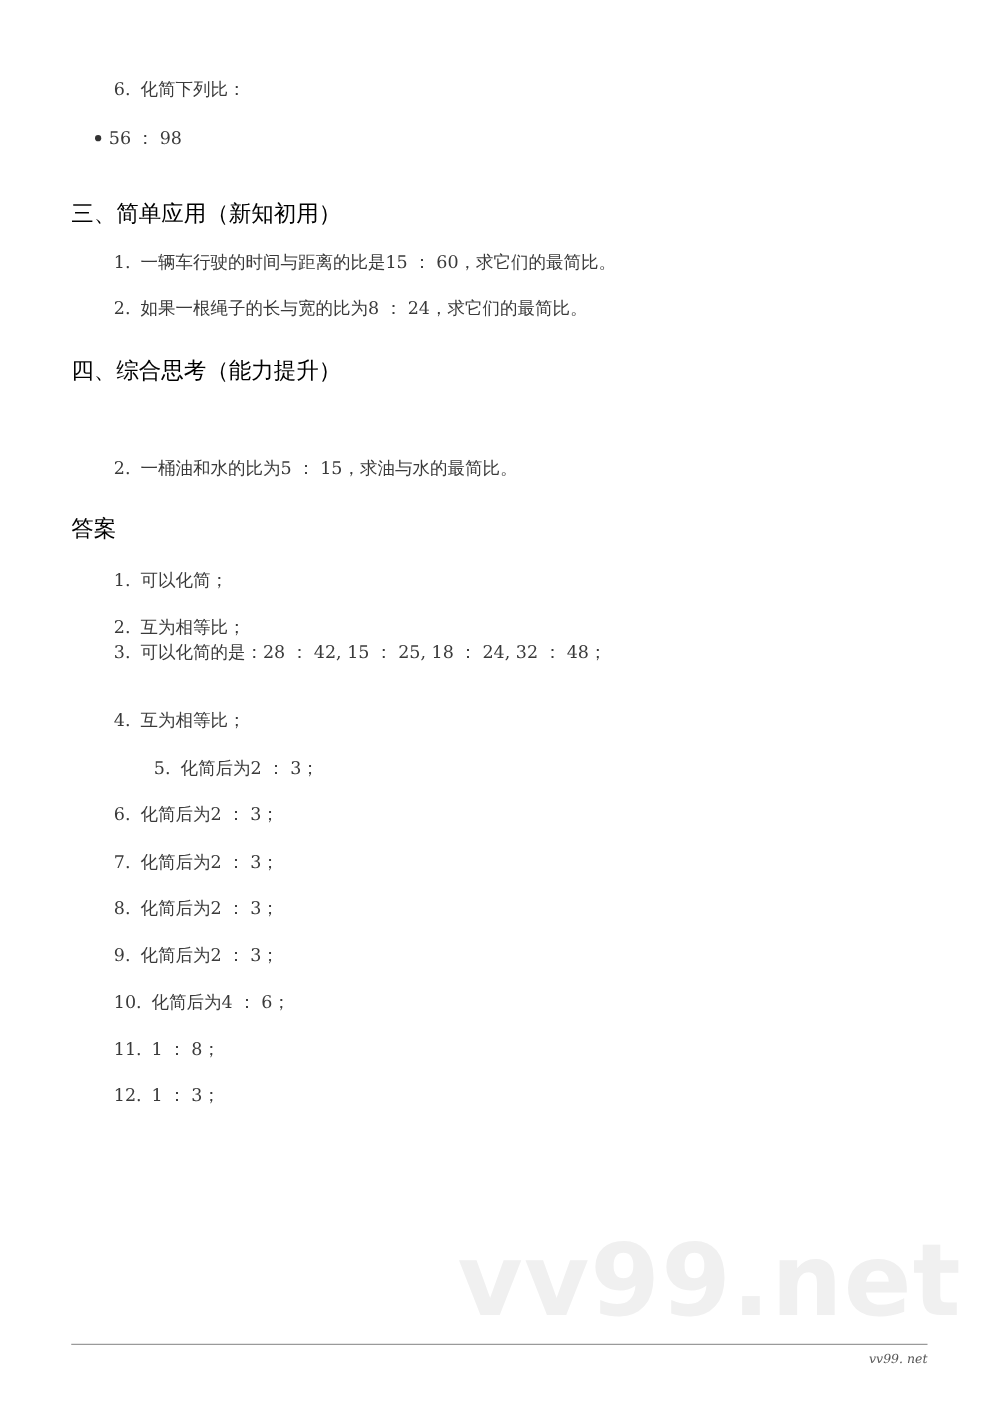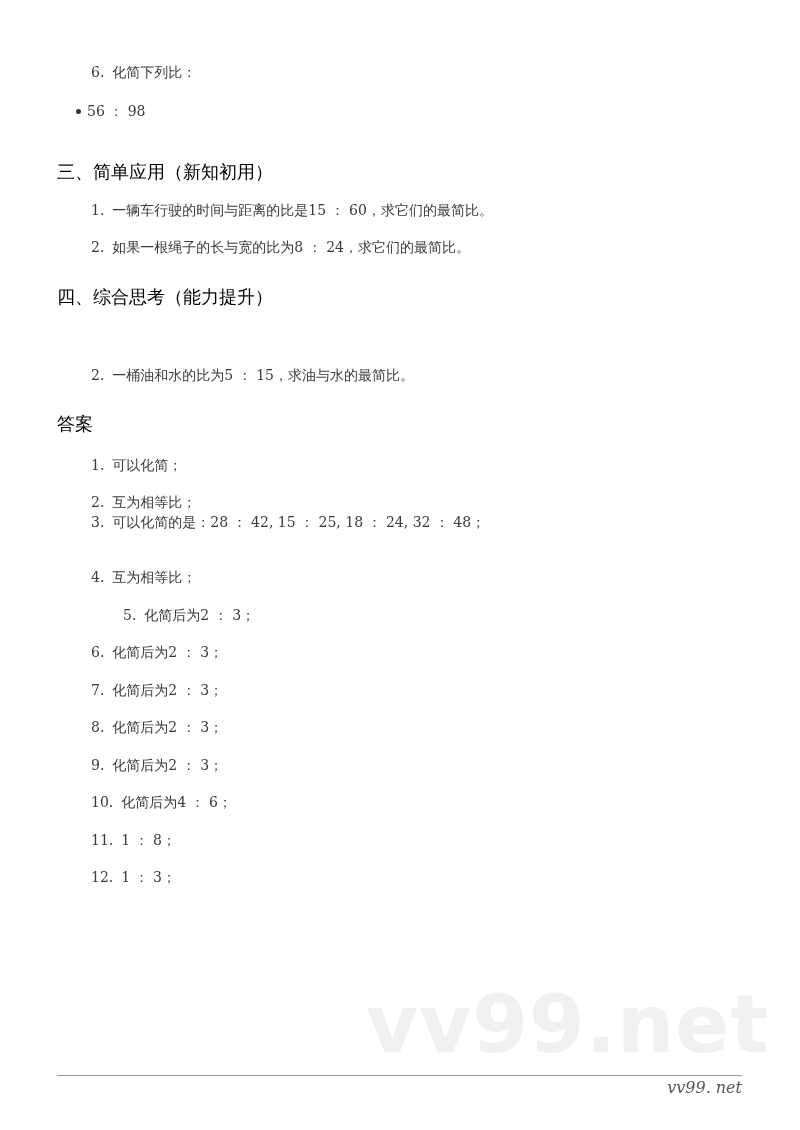--- a/index.html
+++ b/index.html
@@ -79,21 +79,21 @@
       left: 57px;
       top: 1075px;
       width: 685px;
       height: 1px;
       background: #9a9a9a;
     }
     .footer-text {
       position: absolute;
       right: 58px;
       top: 1080px;
-      font-size: 16px;
+      font-size: 10px;
       line-height: 16px;
       font-style: italic;
       font-family: "DejaVu Serif", "Liberation Serif", serif;
       color: #555555;
       white-space: nowrap;
     }
   </style>
 </head>
 <body>
 

